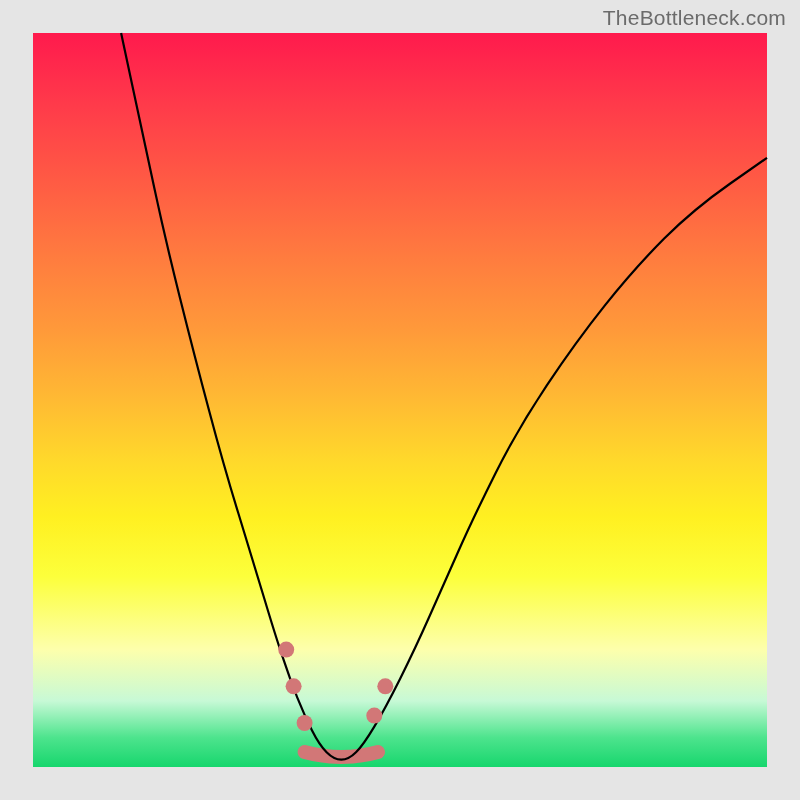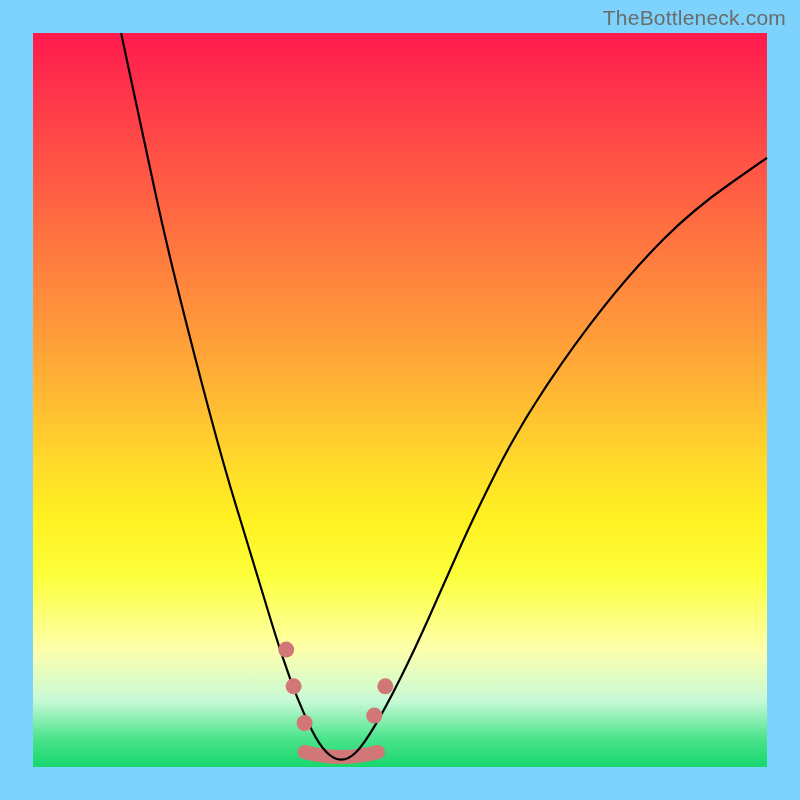--- a/index.html
+++ b/index.html
@@ -8,21 +8,21 @@
     width: 800px;
     height: 800px;
     overflow: hidden;
     background: #000;
     font-family: Arial, Helvetica, sans-serif;
   }
   .outer {
     position: relative;
     width: 800px;
     height: 800px;
-    background: #7dd3fc;
+    background: #e5e5e5;
   }
   .plot {
     position: absolute;
     left: 33px;
     top: 33px;
     width: 734px;
     height: 734px;
     background: linear-gradient(to bottom,
       #ff1a4d 0%,
       #ff3b4a 10%,

